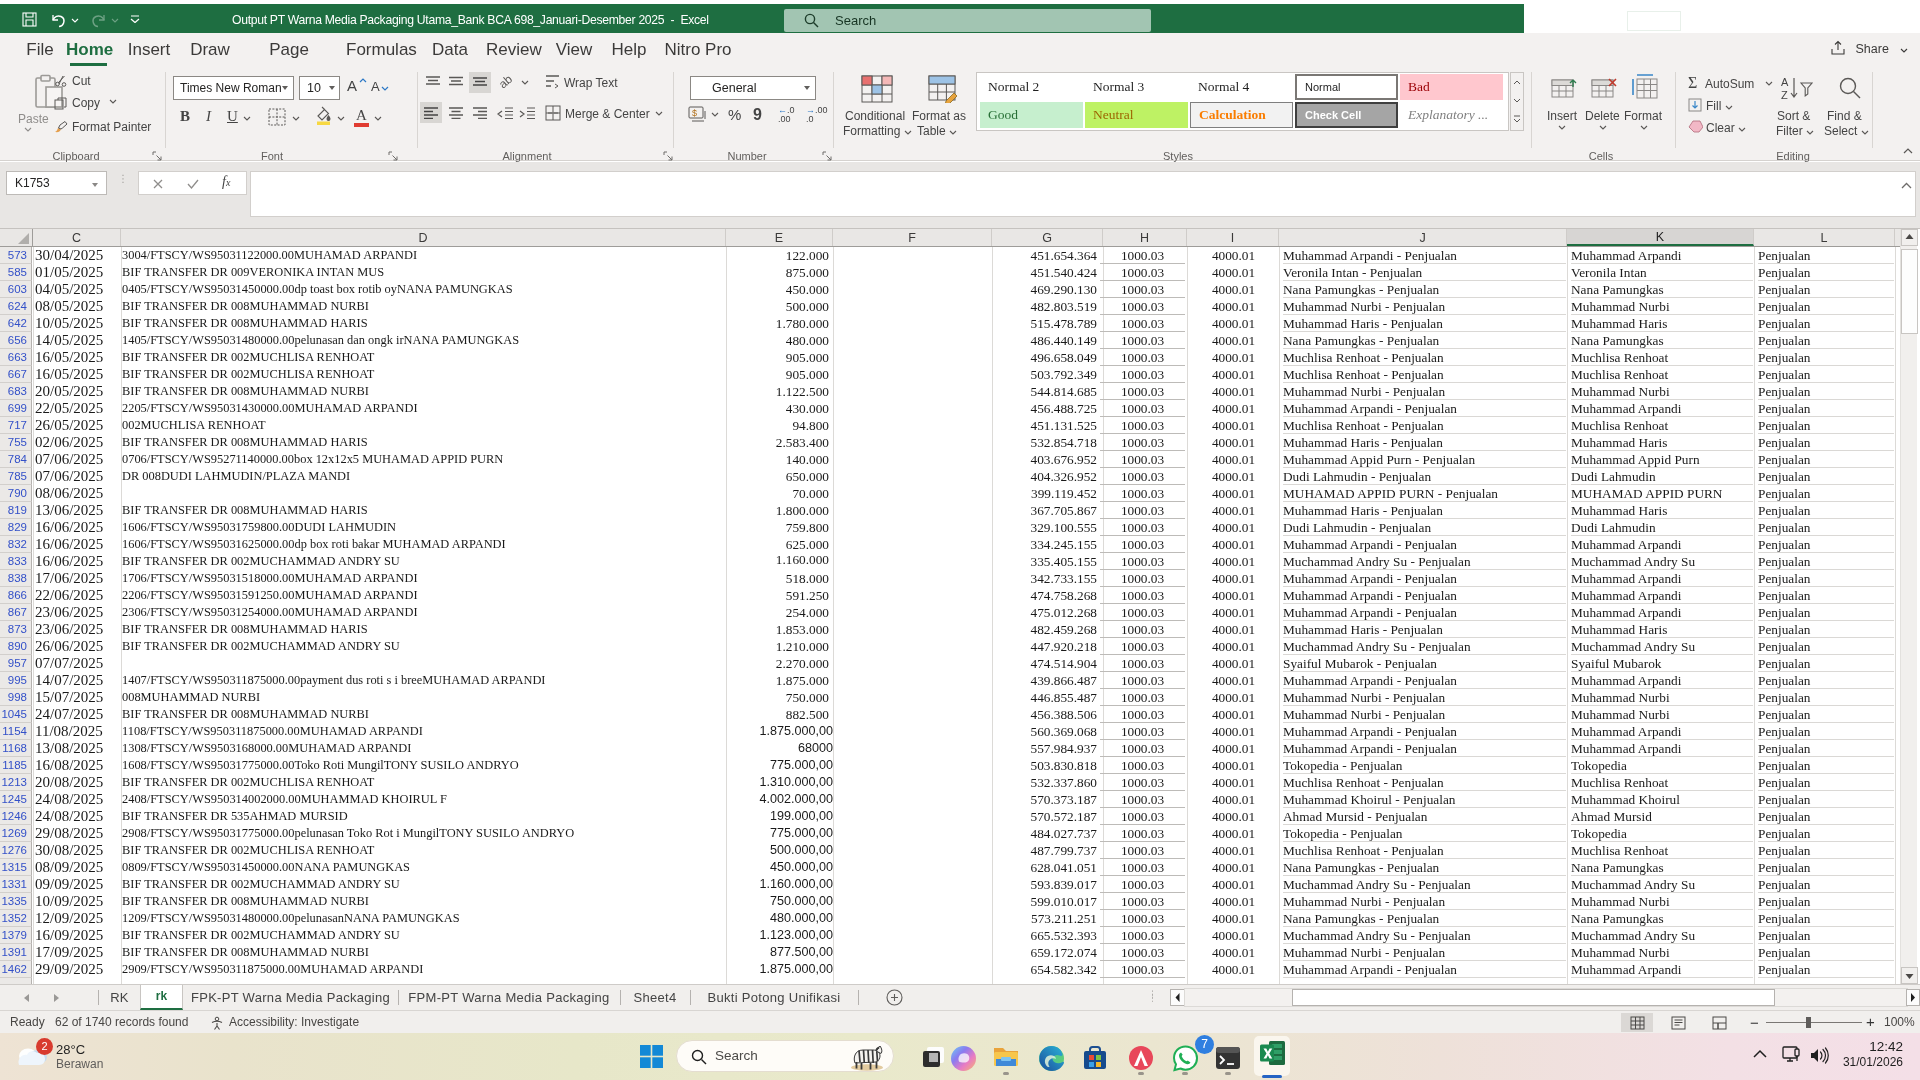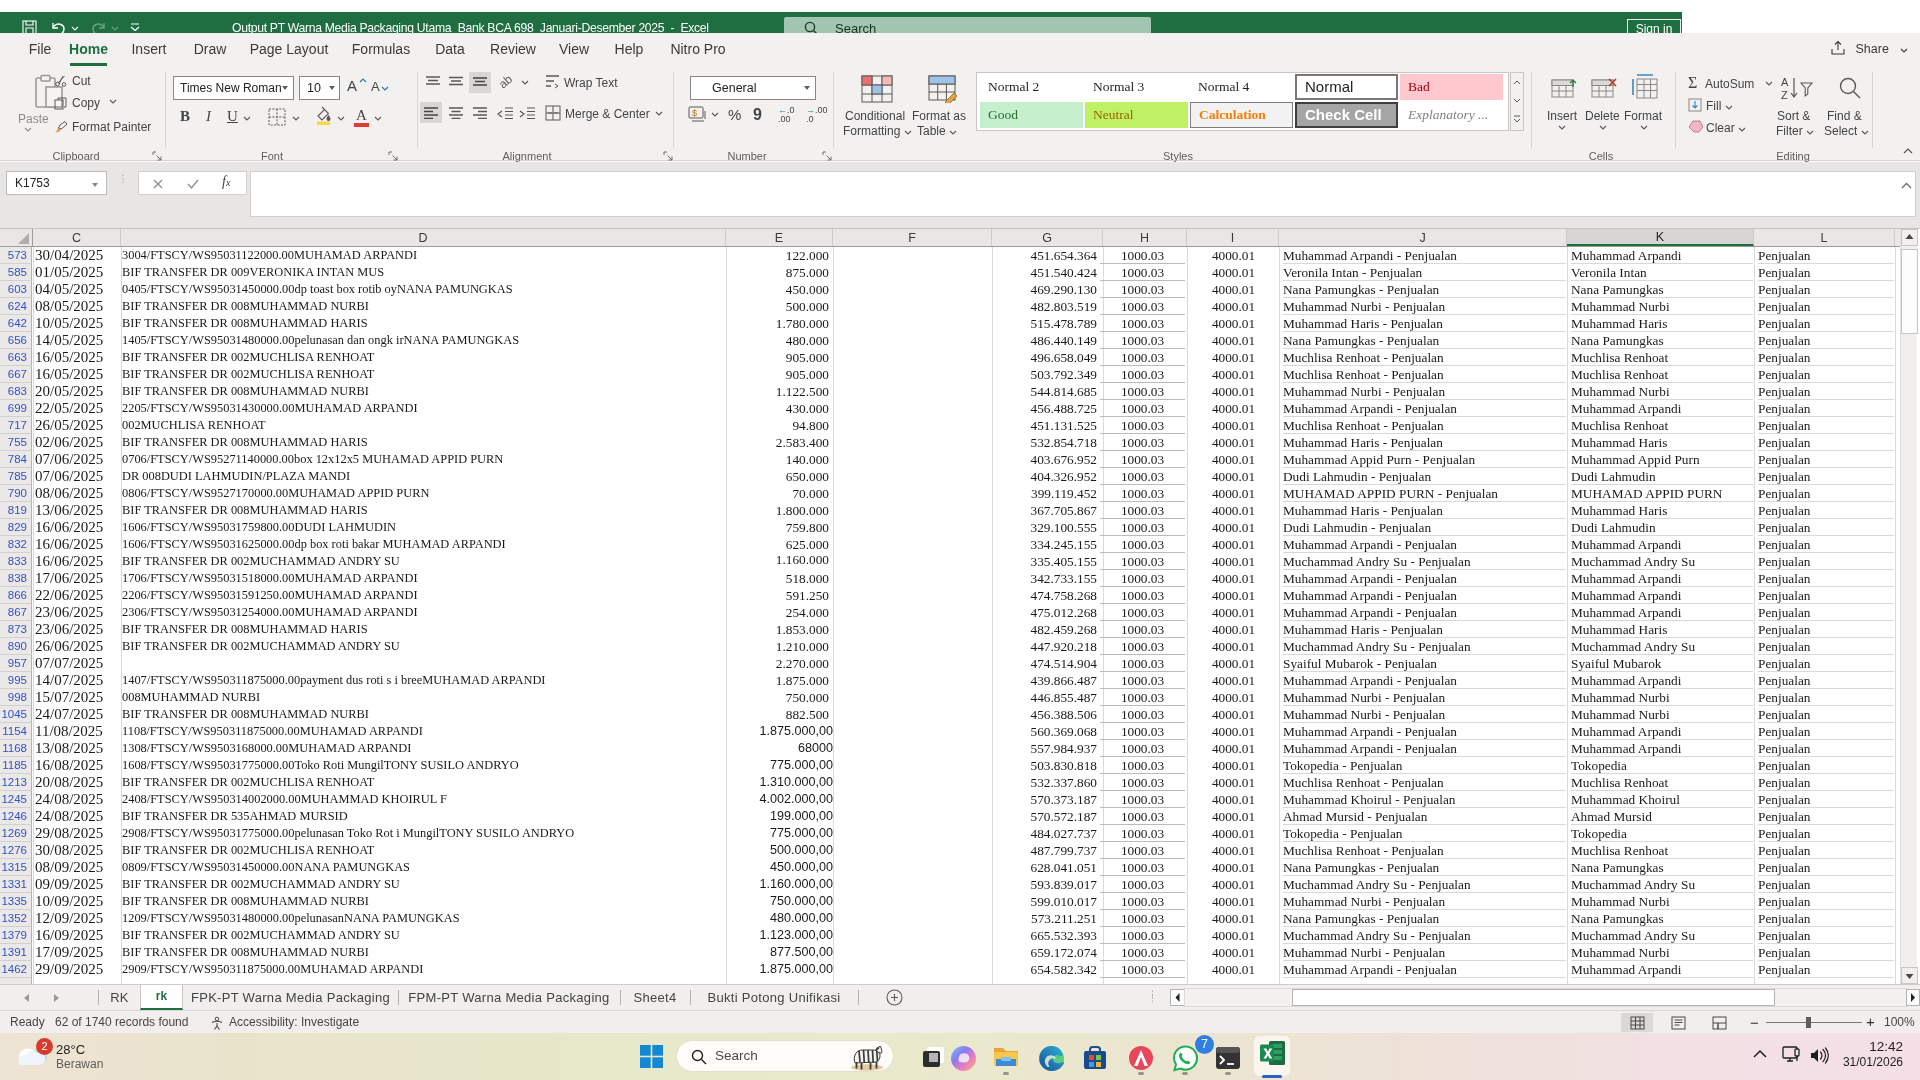--- a/index.html
+++ b/index.html
@@ -1,44 +1,44 @@
 <!DOCTYPE html>
 <html><head><meta charset="utf-8">
 <style>
 * { margin:0; padding:0; box-sizing:border-box; }
 html,body { width:1920px; height:1080px; overflow:hidden; font-family:"Liberation Sans",sans-serif; }
 .abs { position:absolute; }
 body { position:relative; background:#fff; }
 
 
-#titlebar { position:absolute; left:0; top:12px; width:1682px; height:33px; background:#1e6e41; }
+#titlebar { position:absolute; left:0; top:4px; width:1524px; height:33px; background:#1e6e41; }
 #titlebar .qat-ic { position:absolute; top:8px; color:#fff; }
 #title-text { position:absolute; left:232px; top:9px; color:#fff; font-size:12.2px; letter-spacing:-0.3px; white-space:pre; }
 #tsearch { position:absolute; left:784px; top:5px; width:367px; height:23px; background:#a2c5b2; border-radius:2px; }
 #tsearch .mag { position:absolute; left:20px; top:4px; }
 #tsearch .stx { position:absolute; left:51px; top:4px; font-size:13px; color:#173423; }
 #signin { position:absolute; left:1627px; top:7px; width:54px; height:20px; border:1px solid #e8f0ea; color:#fff; font-size:12px; text-align:center; line-height:18px; }
 .capbtn { position:absolute; top:0; width:34px; height:33px; color:#fff; }
 
 
 #tabrow { position:absolute; left:0; top:33px; width:1920px; height:33px; background:#f3f1f0; }
-.rtab { position:absolute; top:0; height:33px; line-height:33px; font-size:14px; color:#3b3a39; text-align:center; }
+.rtab { position:absolute; top:0; height:33px; line-height:33px; font-size:17px; color:#3b3a39; text-align:center; }
 .rtab.act { color:#1e6e41; font-weight:700; }
 #homeline { position:absolute; left:70px; top:30px; width:37px; height:3px; background:#1e6e41; }
 #share { position:absolute; left:1830px; top:7px; height:20px; color:#3b3a39; font-size:12.5px; }
 
 
 #ribbon { position:absolute; left:0; top:66px; width:1920px; height:95px; background:#f3f1f0; border-bottom:1px solid #d5d2cf; }
 .gsep { position:absolute; top:6px; width:1px; height:76px; background:#d8d5d2; }
 .glabel { position:absolute; top:84px; font-size:11px; color:#605e5c; text-align:center; width:120px; margin-left:-60px; }
 .glaunch { position:absolute; top:85px; width:10px; height:10px; }
 .rbtxt { position:absolute; font-size:12px; color:#444; white-space:nowrap; }
 .combo { position:absolute; background:#fff; border:1px solid #8b8884; font-size:12.5px; color:#252423; }
 .cary { position:absolute; width:0; height:0; border-left:3.5px solid transparent; border-right:3.5px solid transparent; border-top:4px solid #605e5c; }
-.stcell { position:absolute; width:103px; height:26px; font-size:15px; line-height:26px; padding-left:8px; color:#1f1f1f; }
+.stcell { position:absolute; width:103px; height:26px; font-size:11px; line-height:26px; padding-left:8px; color:#1f1f1f; }
 .stcell.serif { font-family:"Liberation Serif",serif; font-size:13.5px; }
 
 
 #fbar { position:absolute; left:0; top:162px; width:1920px; height:67px; background:#e8e6e4; border-bottom:1px solid #c5c2bf; }
 #namebox { position:absolute; left:6px; top:9px; width:101px; height:24px; background:#fff; border:1px solid #bdbab7; font-size:12px; color:#252423; line-height:22px; padding-left:8px; }
 #fxbox { position:absolute; left:138px; top:9px; width:109px; height:24px; background:#fff; border:1px solid #d2cfcc; }
 #finput { position:absolute; left:250px; top:9px; width:1666px; height:46px; background:#fff; border:1px solid #d2cfcc; }
 
 
 #grid { position:absolute; left:0; top:229px; width:1920px; height:755px; background:#fff; }
@@ -615,21 +615,20 @@
 <div class="c cD" style="top:239px">DR 008DUDI LAHMUDIN/PLAZA MANDI</div>
 <div class="c cE" style="top:239px">650.000</div>
 <div class="c cG" style="top:239px">404.326.952</div>
 <div class="c cH" style="top:239px">1000.03</div>
 <div class="c cI" style="top:239px">4000.01</div>
 <div class="c cJ" style="top:239px">Dudi Lahmudin - Penjualan</div>
 <div class="c cK" style="top:239px">Dudi Lahmudin</div>
 <div class="c cL" style="top:239px">Penjualan</div>
 <div class="rh" style="top:256px">790</div>
 <div class="c cC" style="top:256px">08/06/2025</div>
-<div class="c cD" style="top:256px">0806/FTSCY/WS9527170000.00MUHAMAD APPID PURN</div>
 <div class="c cE" style="top:256px">70.000</div>
 <div class="c cG" style="top:256px">399.119.452</div>
 <div class="c cH" style="top:256px">1000.03</div>
 <div class="c cI" style="top:256px">4000.01</div>
 <div class="c cJ" style="top:256px">MUHAMAD APPID PURN - Penjualan</div>
 <div class="c cK" style="top:256px">MUHAMAD APPID PURN</div>
 <div class="c cL" style="top:256px">Penjualan</div>
 <div class="rh" style="top:273px">819</div>
 <div class="c cC" style="top:273px">13/06/2025</div>
 <div class="c cD" style="top:273px">BIF TRANSFER DR 008MUHAMMAD HARIS</div>

